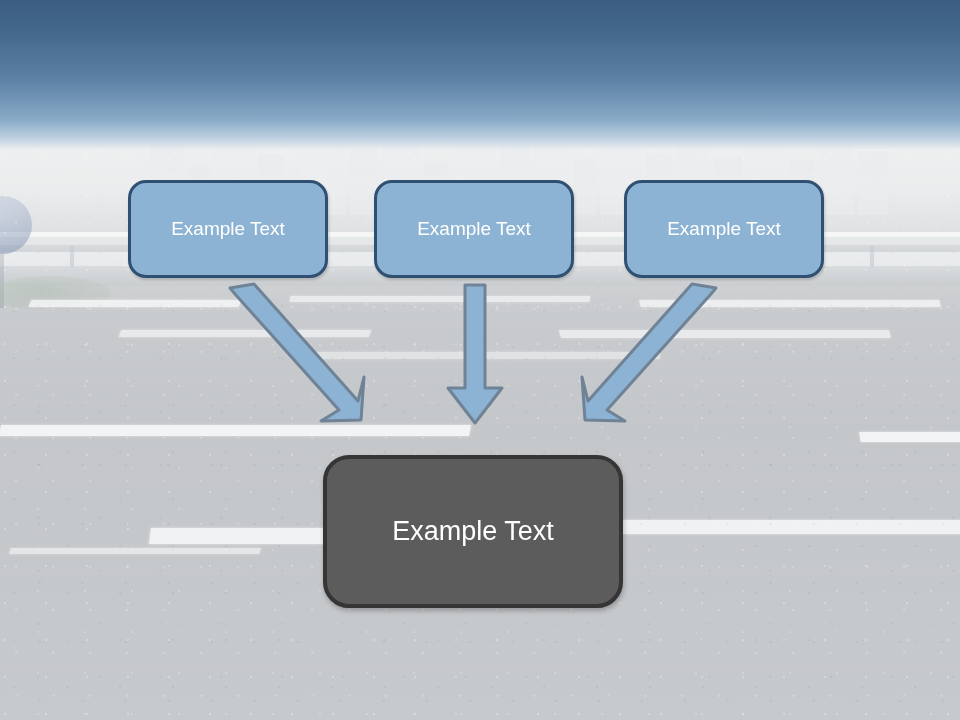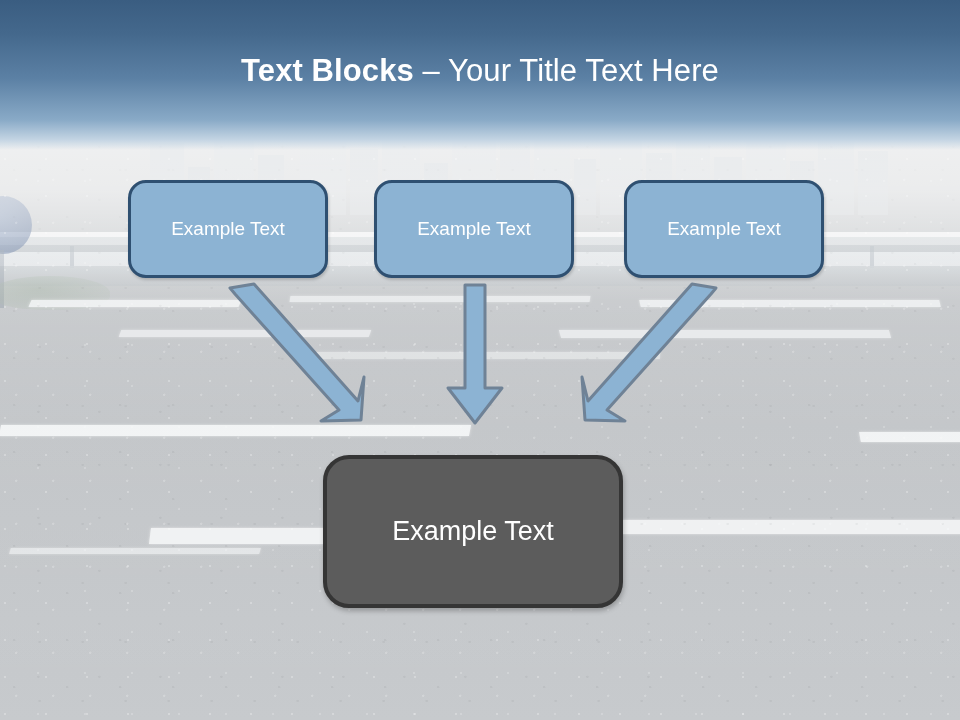--- a/index.html
+++ b/index.html
@@ -226,23 +226,20 @@
   <div class="lane" style="left:0px;   top:425px; width:470px; height:11px; transform:skewX(-11deg); opacity:.95;"></div>
   <div class="lane" style="left:860px; top:432px; width:140px; height:10px; transform:skewX(10deg);  opacity:.95;"></div>
   <div class="lane" style="left:150px; top:528px; width:330px; height:16px; transform:skewX(-7deg);  opacity:.92; border-radius:0 0 40px 0;"></div>
   <div class="lane" style="left:620px; top:520px; width:360px; height:14px; transform:skewX(6deg);   opacity:.90;"></div>
   <div class="lane" style="left:10px;  top:548px; width:250px; height:6px;  transform:skewX(-16deg); opacity:.65;"></div>
 
   <div class="bg-layer bg-grain"></div>
   <div class="bg-layer bg-veil"></div>
 
   <div class="title-band"></div>
-  <div class="title-text">
-    <span class="title-strong">Text Blocks</span><span class="title-rest"> – </span><span class="title-rest">Your Title Text Here</span>
-  </div>
 
   <svg id="arrow-left" class="arrow-svg" width="150" height="145" viewBox="0 0 150 145">
     <polygon points="12,6 36,2 140,119 146,95 143,138 103,139 121,128 17,12" fill="#8cb3d3" stroke="#6f8296" stroke-width="3" stroke-linejoin="round" transform="translate(0,0)"></polygon>
   </svg>
 
   <svg id="arrow-middle" class="arrow-svg" width="62" height="145" viewBox="0 0 62 145">
     <polygon points="21,3 41,3 41,106 58,106 31,141 4,106 21,106" fill="#8cb3d3" stroke="#6f8296" stroke-width="3" stroke-linejoin="round"></polygon>
   </svg>
 
   <svg id="arrow-right" class="arrow-svg" width="150" height="145" viewBox="0 0 150 145">

